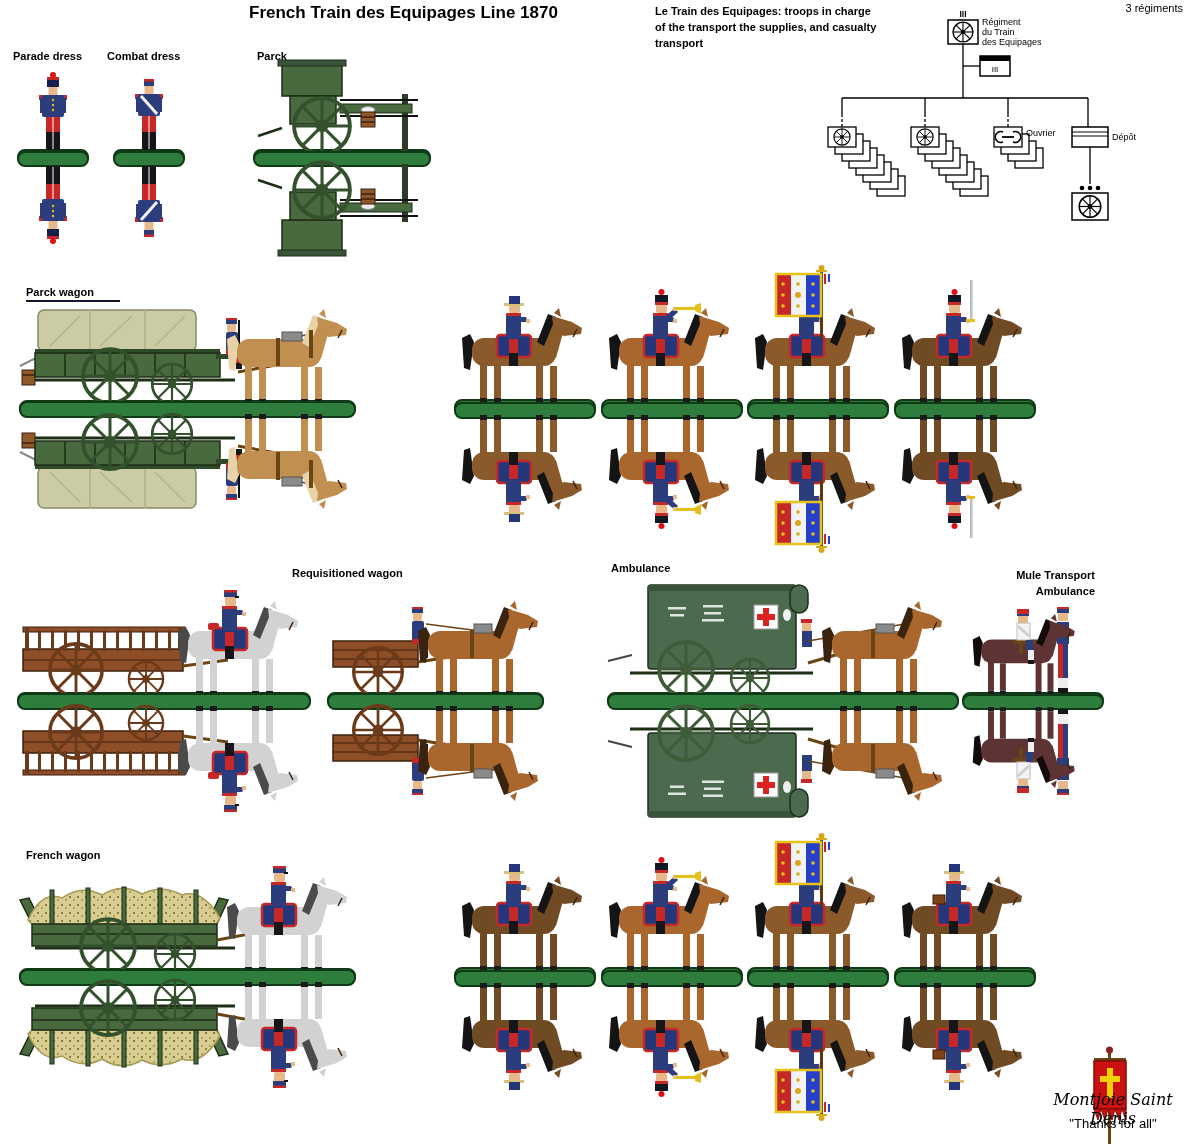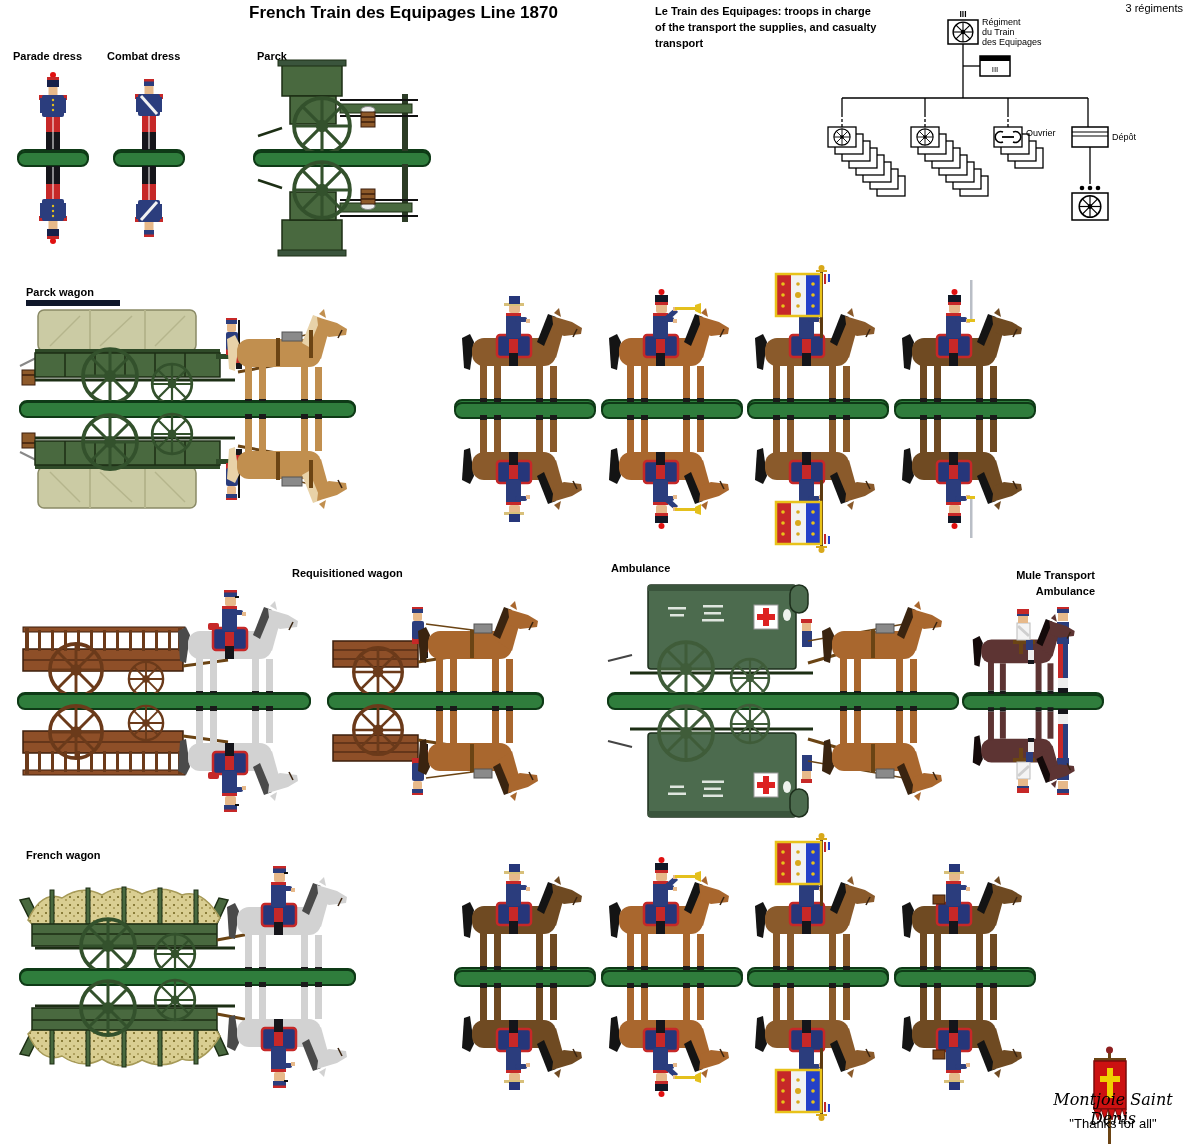--- a/index.html
+++ b/index.html
@@ -2,21 +2,21 @@
 <html><head>
 <meta charset="utf-8">
 <style>
   html,body{margin:0;padding:0;background:#fff;}
   .canvas{position:relative;width:1189px;height:1147px;background:#ffffff;
           font-family:"Liberation Sans",sans-serif;color:#000;overflow:hidden;padding-left:31px;}
   .ttl{position:absolute;left:249px;top:3px;font-size:17px;font-weight:bold;white-space:nowrap;}
   .desc{position:absolute;left:655px;top:3px;width:270px;font-size:11px;line-height:16px;font-weight:bold;}
   .regnote{position:absolute;left:1080px;top:2px;width:103px;text-align:right;font-size:11px;}
   .lbl{position:absolute;font-size:11px;white-space:nowrap;font-weight:bold;}
-  .lbl.u{border-bottom:6px solid #0f172a;padding-bottom:2px;padding-right:26px;}
+  .lbl.u{border-bottom:2px solid #0f172a;padding-bottom:2px;padding-right:26px;}
   .lbl.c2{text-align:right;white-space:normal;line-height:16px;}
   .scene{position:absolute;overflow:visible;}
   .sig{position:absolute;left:1028px;top:1090px;width:170px;text-align:center;
        font-family:"DejaVu Serif",serif;font-style:italic;font-size:16px;}
   .thanks{position:absolute;left:1028px;top:1116px;width:170px;text-align:center;font-size:13px;}
   svg text{font-family:"Liberation Sans",sans-serif;}
 </style>
 </head>
 <body>
 

